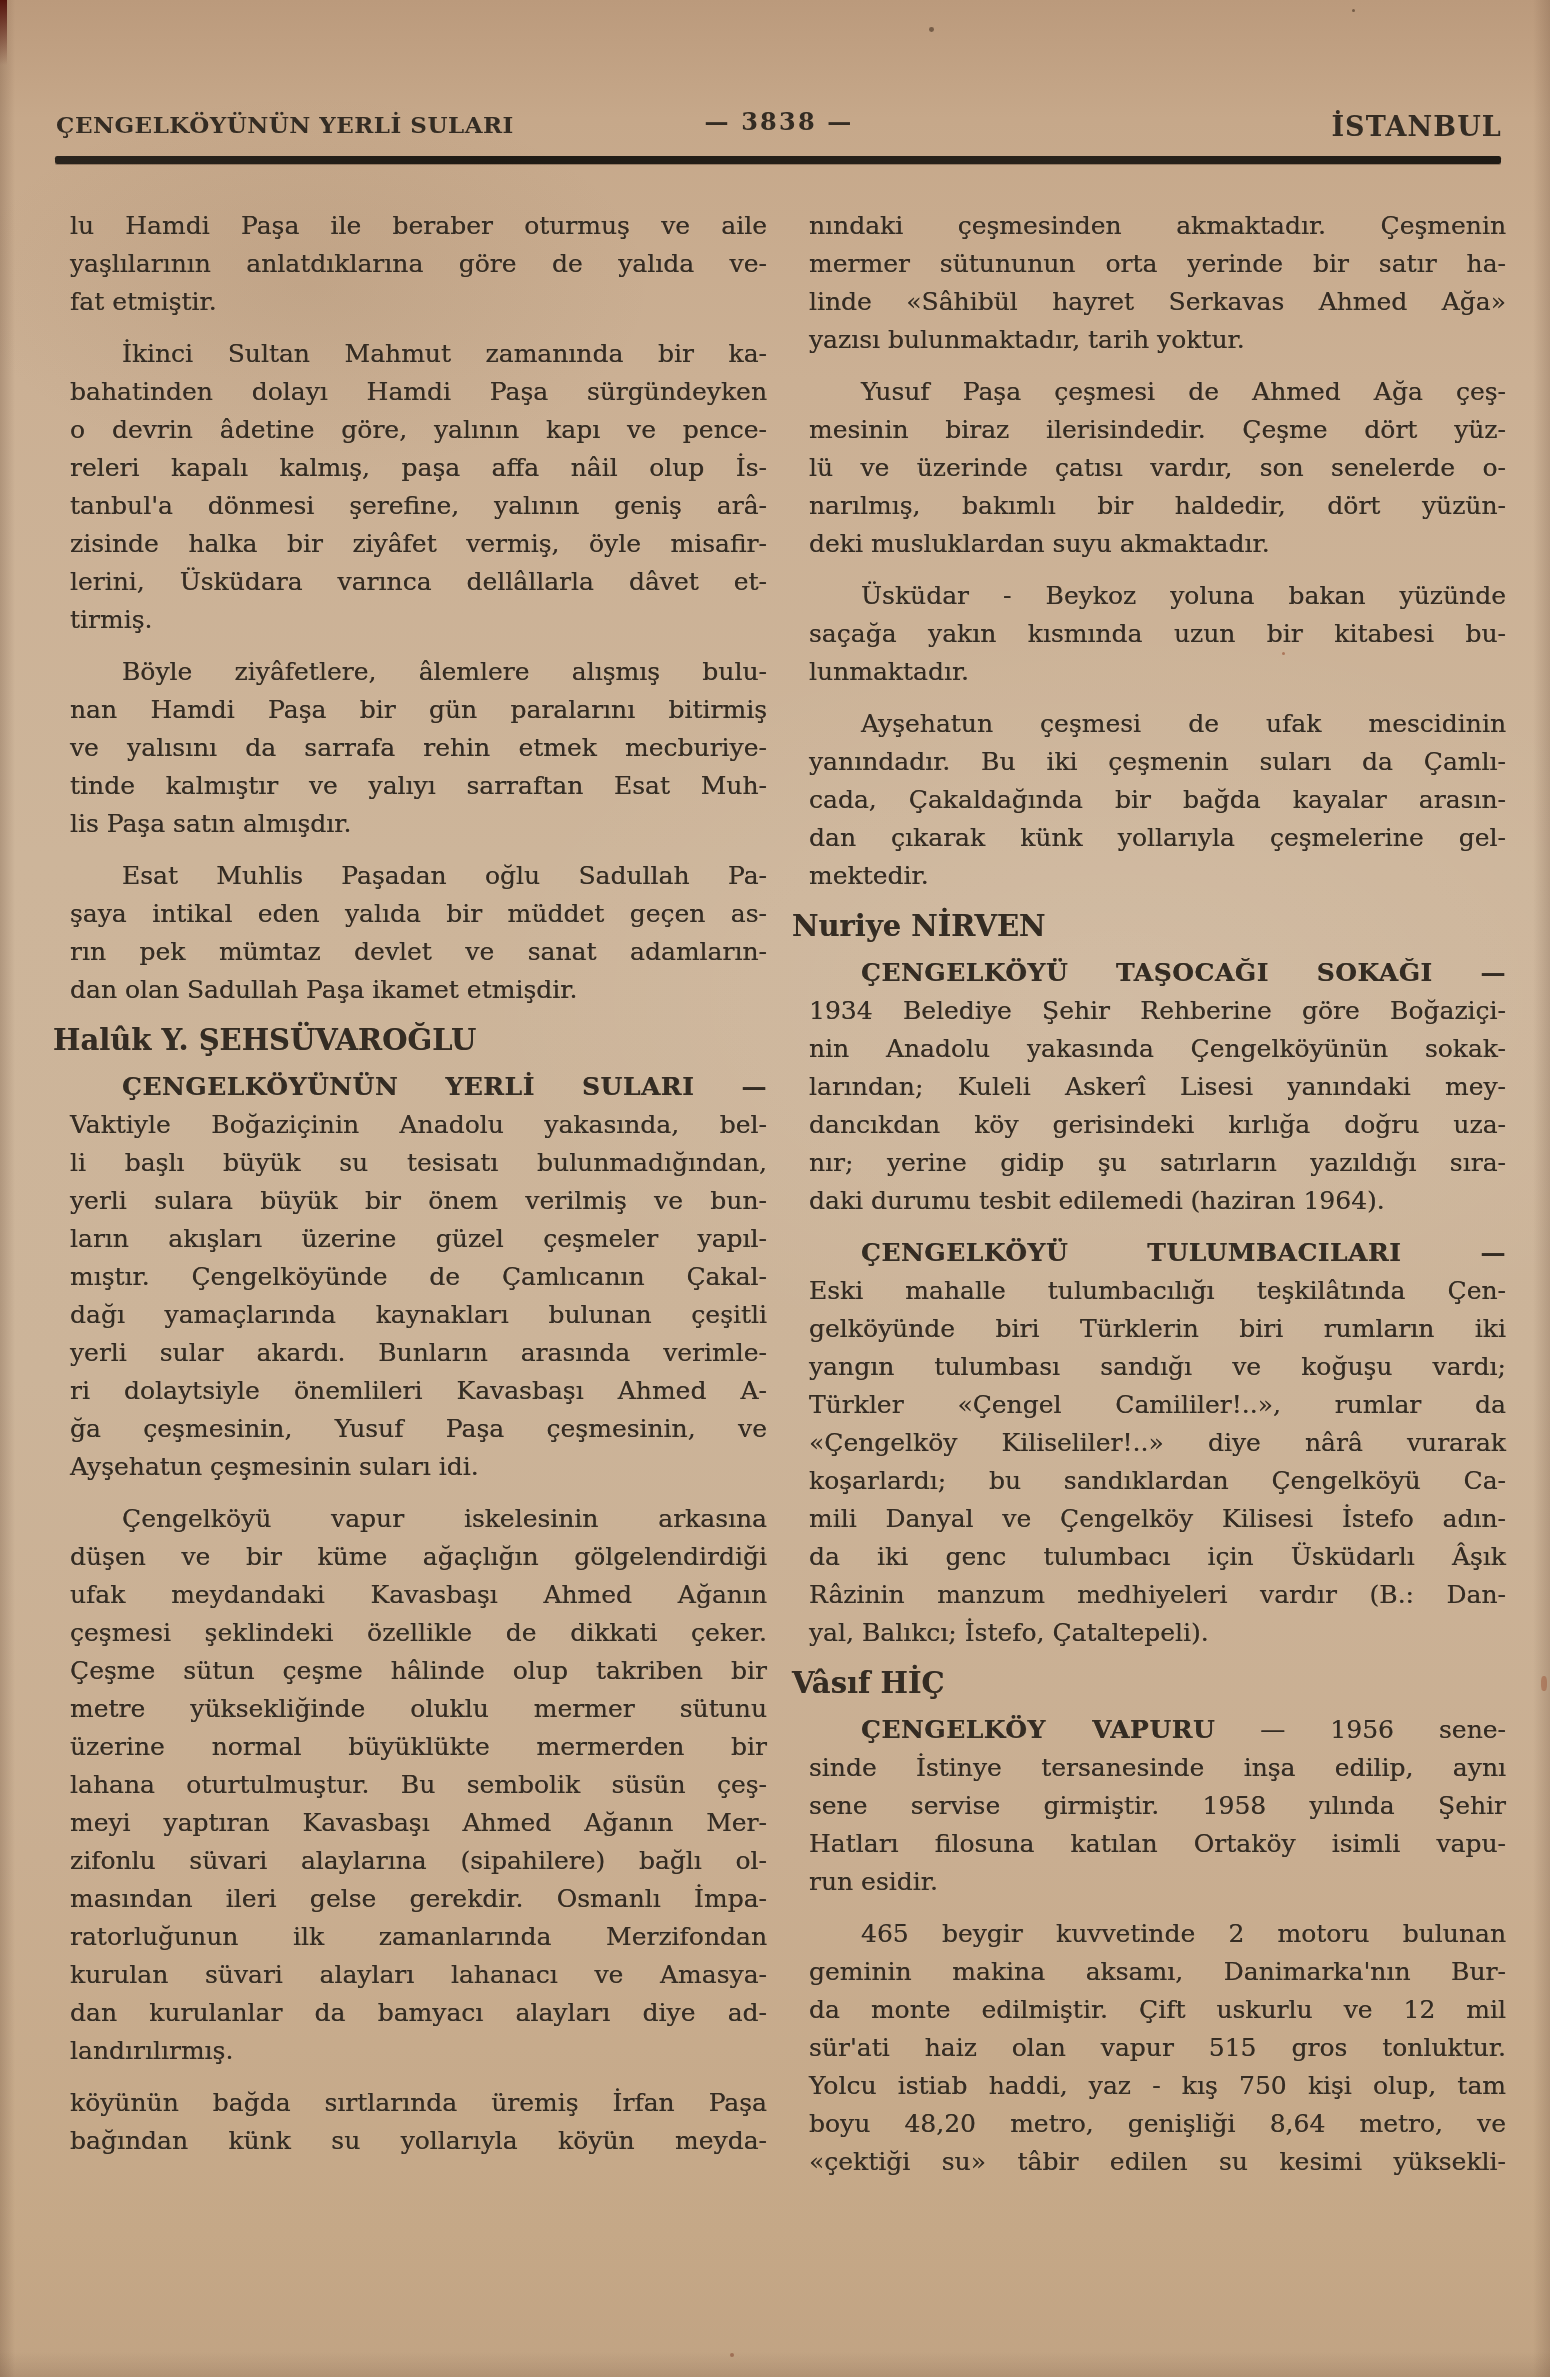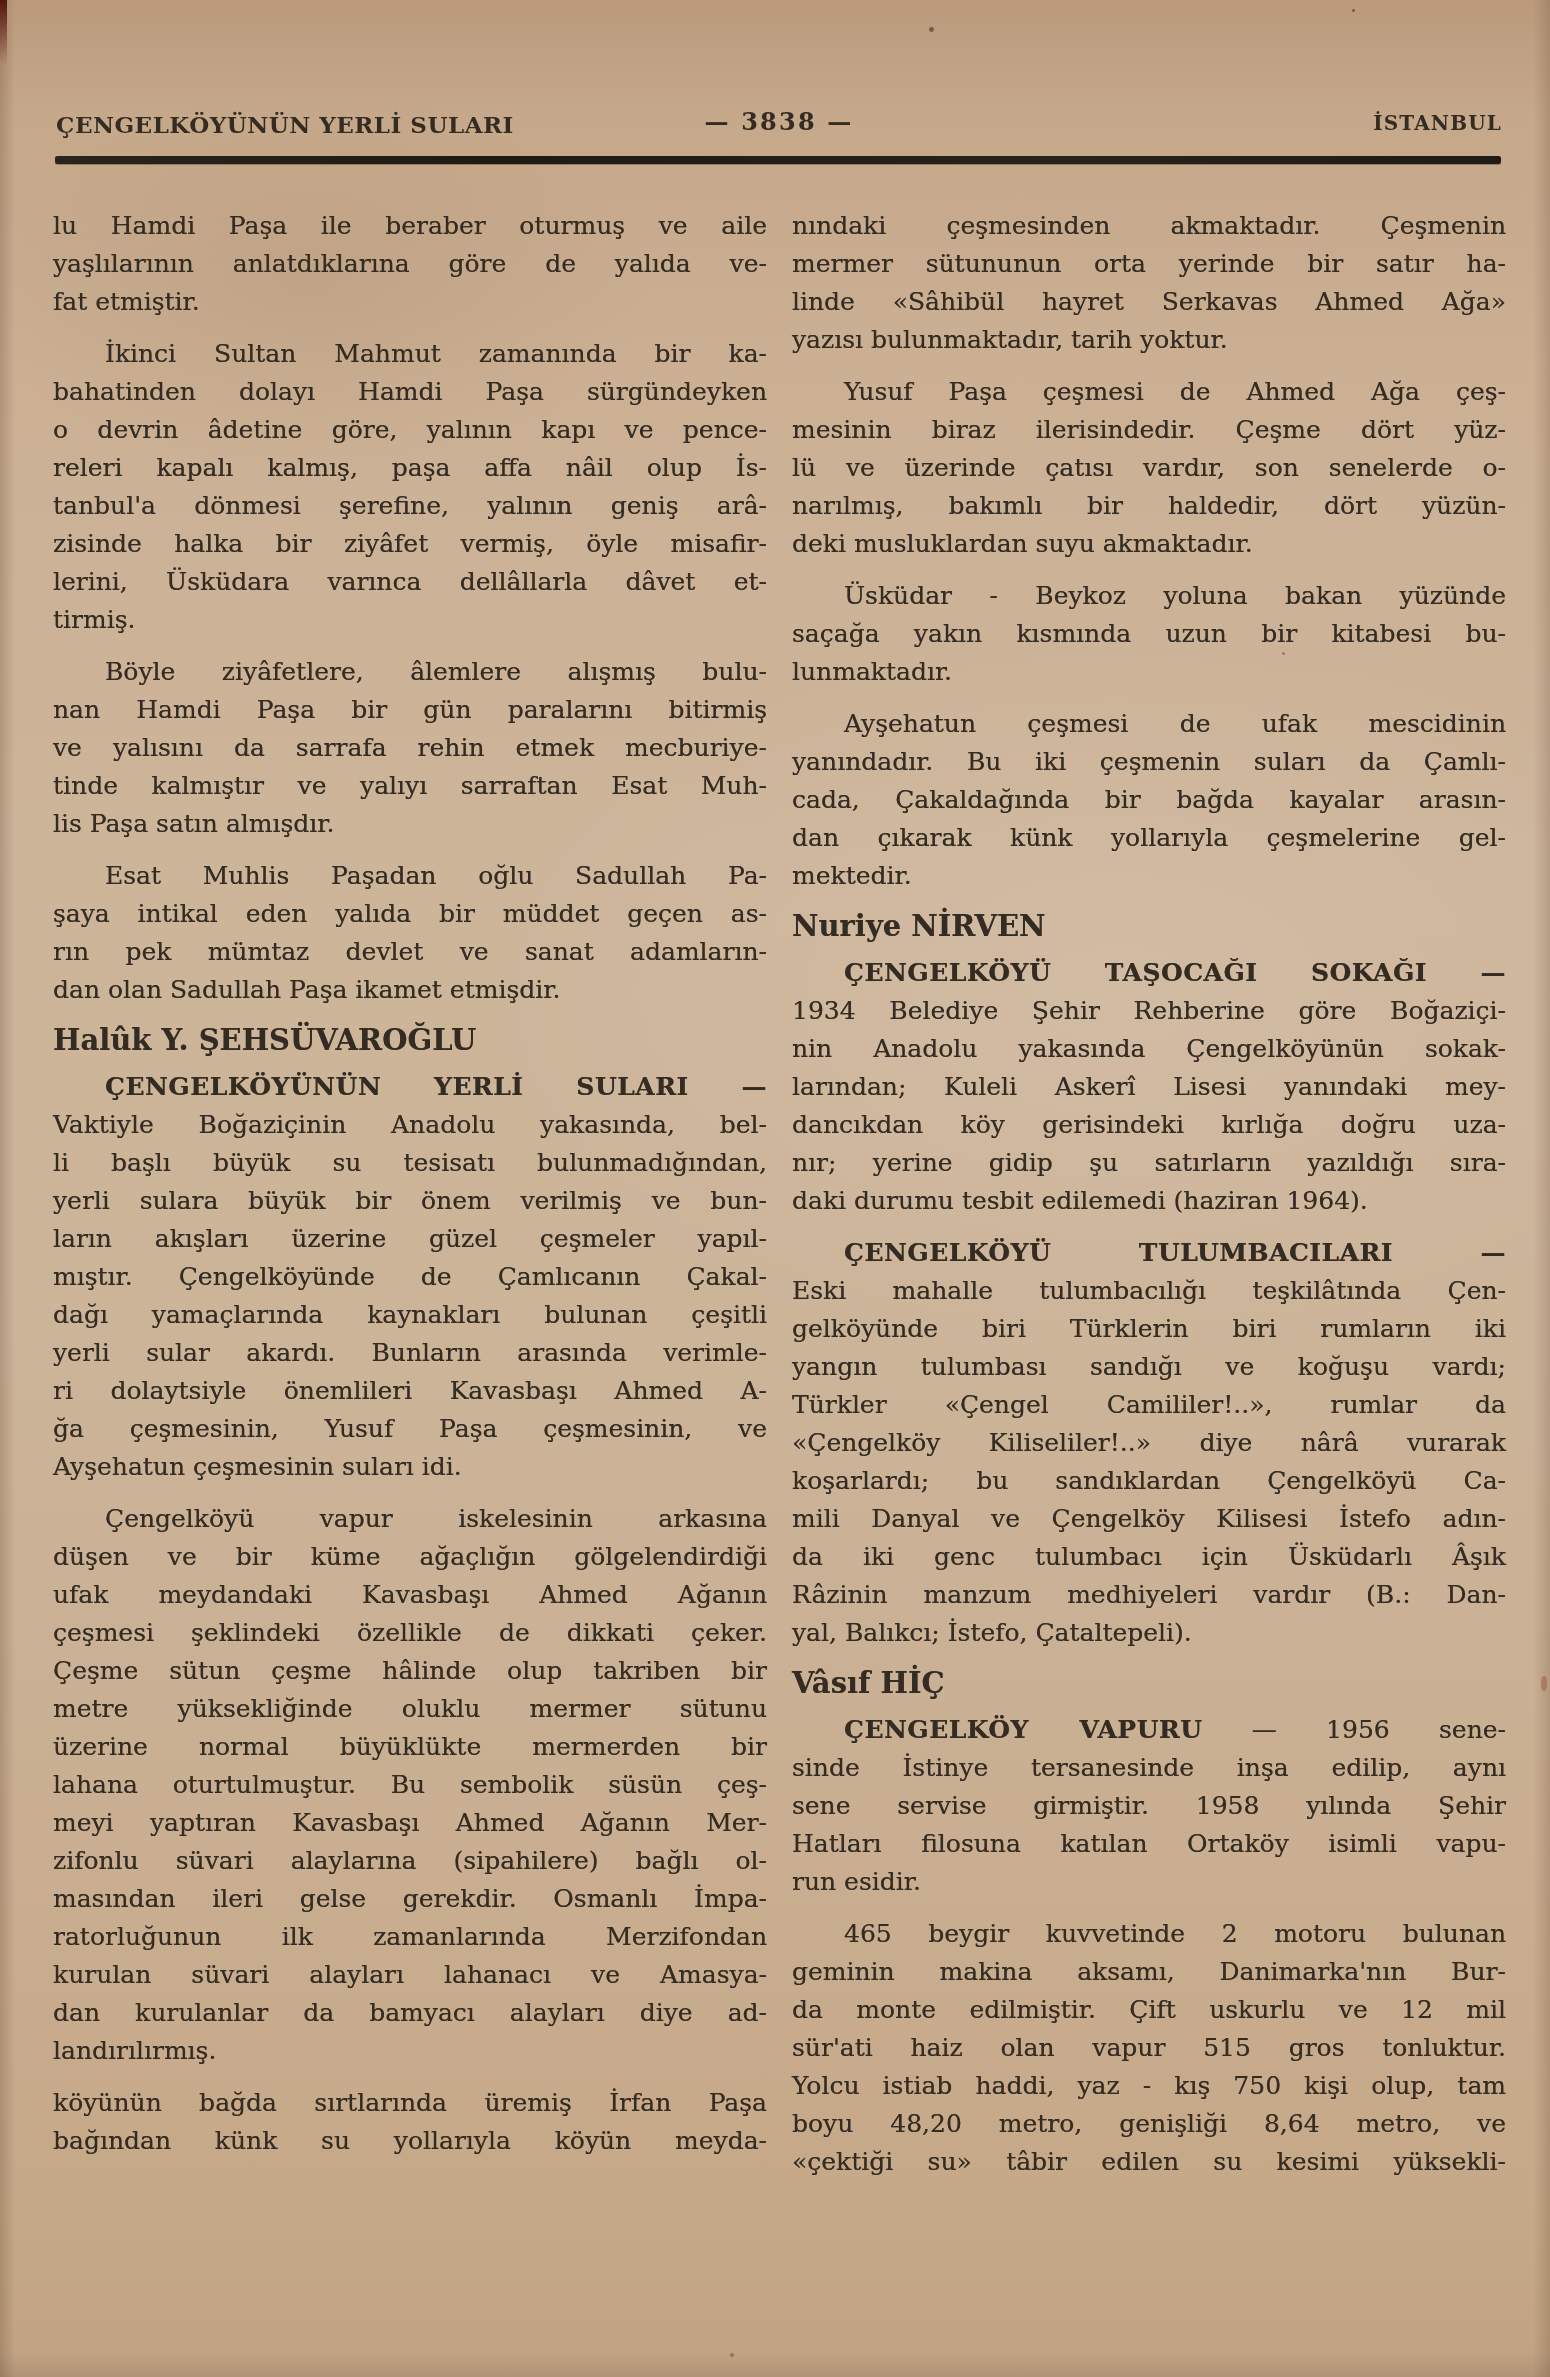--- a/index.html
+++ b/index.html
@@ -34,39 +34,39 @@
   .speck.s1 { left:929px; top:27px;  width:4.9px;  height:4.9px; }
   .speck.s2 { left:1352px; top:8.7px;  width:3.3px;  height:3.3px; }
   .speck.s3 { left:1282px; top:652px; width:3.3px; height:3.3px; background: rgba(140,60,30,0.5); }
   .speck.s4 { left:730px; top:2353px; width:4.4px; height:4.4px; background: rgba(120,50,30,0.45); }
   .speck.s5 { left:1541px; top:1676px; width:5.5px; height:15.3px; border-radius:40%; background: rgba(150,70,40,0.4); }
 
   
   .header { position:absolute; left:55px; right:48px; top:107px; height:38px; }
   .h-left  { position:absolute; left:1.1px; top:4.4px;  font-size:23px; font-weight:700; letter-spacing:0.5px; white-space:nowrap; }
   .h-center{ position:absolute; left:50%; transform:translateX(-50%); top:0; font-size:24px; font-weight:700; letter-spacing:2.2px; white-space:nowrap; }
-  .h-right { position:absolute; right:1.1px; top:4.4px; font-size:20px; font-weight:700; letter-spacing:1.1px; white-space:nowrap; }
+  .h-right { position:absolute; right:1.1px; top:4.4px; font-size:27px; font-weight:700; letter-spacing:1.1px; white-space:nowrap; }
   .rule { position:absolute; left:55px; right:50px; top:156px; height:7.6px;
           background: linear-gradient(90deg, #2a241d, #1e1a14 30%, #28221b 70%, #1f1b15);
           border-radius:2.2px; box-shadow: 0 1.1px 0.5px rgba(60,40,25,0.35); }
 
   
   .cols { position:absolute; left:53px; right:44px; top:207px; display:flex; gap:25px; }
   .col  { width:714px; flex:0 0 auto; }
   .line {
     font-size:25px;
     line-height:38px;
     text-align:justify;
     text-align-last:justify;
     text-justify:inter-word;
     text-shadow: 0 0 0.5px rgba(52,44,35,0.55), 0.3px 0.3px 0.3px rgba(52,44,35,0.25);
   }
   .line.endline { text-align-last:left; }
   .line.indent  { text-indent:52px; }
-  .para   { margin:0 0 14px 0; }
+  .para   { margin:0 0 14px 17px; }
   .byline {
     font-weight:700; font-size:29px; line-height:34px;
     text-align:left; padding-right:24px; margin:4.4px 0 11px 0;
     text-shadow: 0 0 0.5px rgba(52,44,35,0.55);
   }
   .b { font-weight:700; letter-spacing:0.5px; }
 </style>
 </head>
 <body>
 

